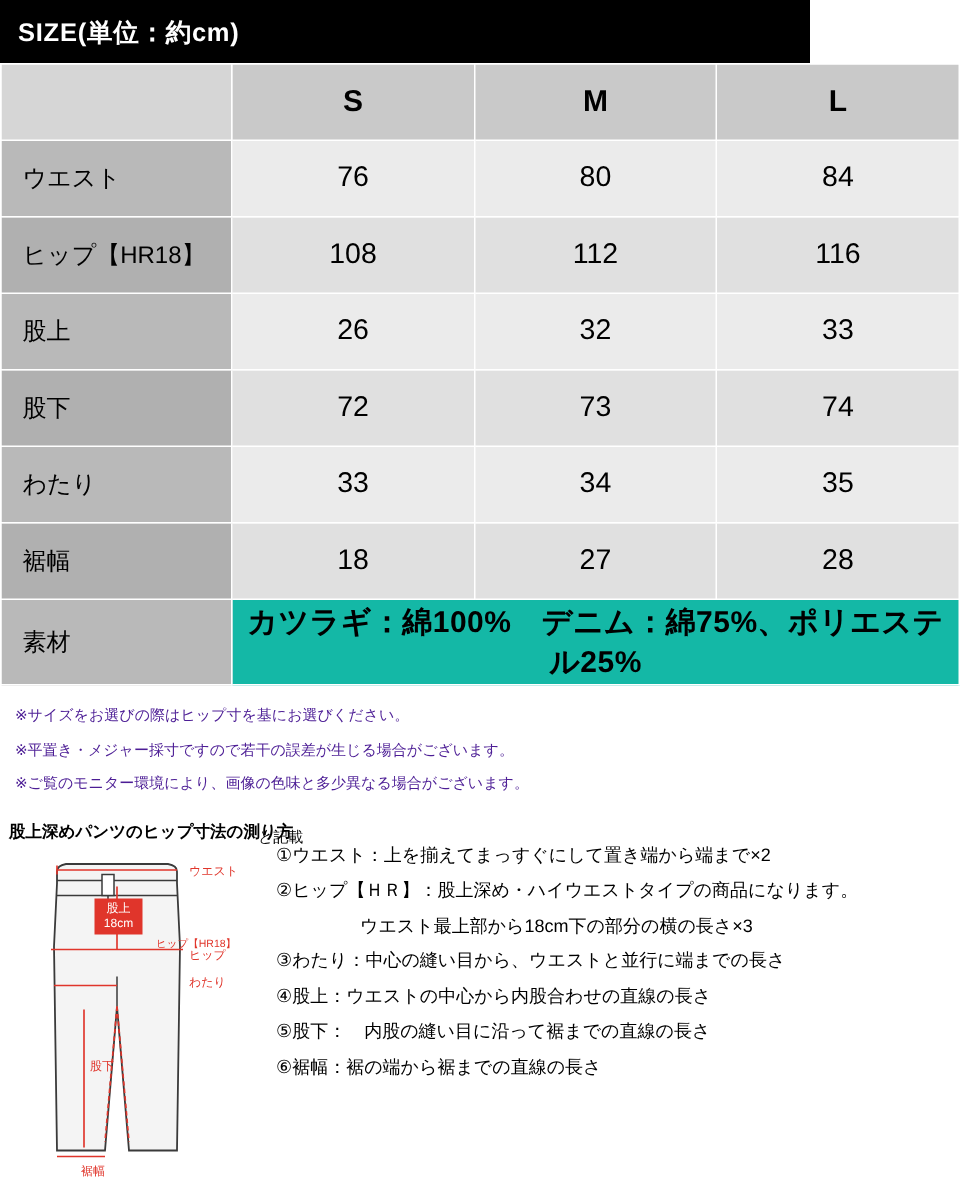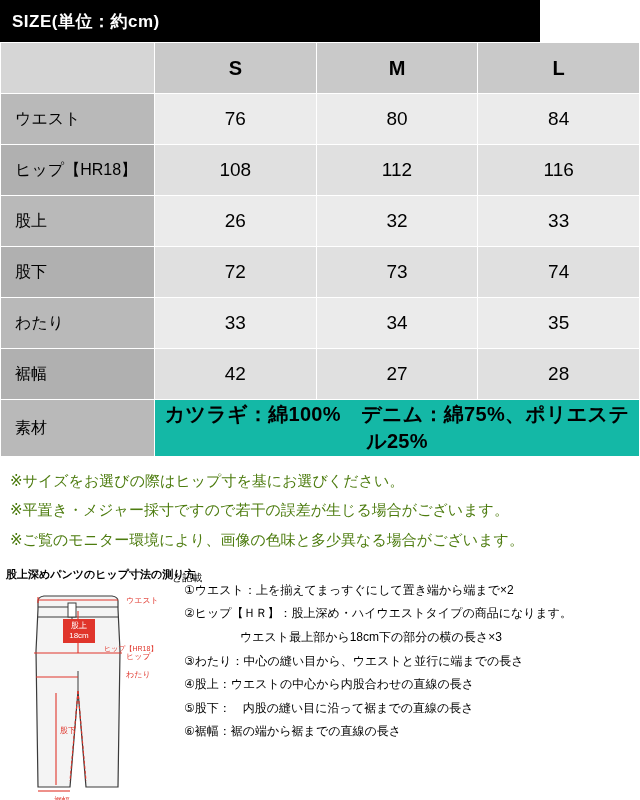--- a/index.html
+++ b/index.html
@@ -82,23 +82,23 @@
     letter-spacing: 0.3px;
   }
 
   
   .notes {
     padding: 14px 10px 4px 10px;
     box-sizing: border-box;
   }
   .notes p {
     margin: 0 0 9px 0;
-    font-size: 15px;
+    font-size: 10px;
     line-height: 1.35;
-    color: #4d7c0f;
+    color: #4c1d95;
   }
 
   
   .lower {
     position: relative;
     width: 640px;
     height: 270px;
   }
   .illus-title {
     position: absolute;
@@ -177,21 +177,21 @@
 
       <tr>
         <td class="head-label">わたり</td>
         <td class="val">33</td>
         <td class="val">34</td>
         <td class="val">35</td>
       </tr>
 
       <tr class="alt">
         <td class="head-label">裾幅</td>
-        <td class="val">42</td>
+        <td class="val">18</td>
         <td class="val">27</td>
         <td class="val">28</td>
       </tr>
 
       <tr>
         <td class="head-label">素材</td>
         <td class="material" colspan="3">カツラギ：綿100%　デニム：綿75%、ポリエステル25%</td>
       </tr>
     </tbody>
   </table>

